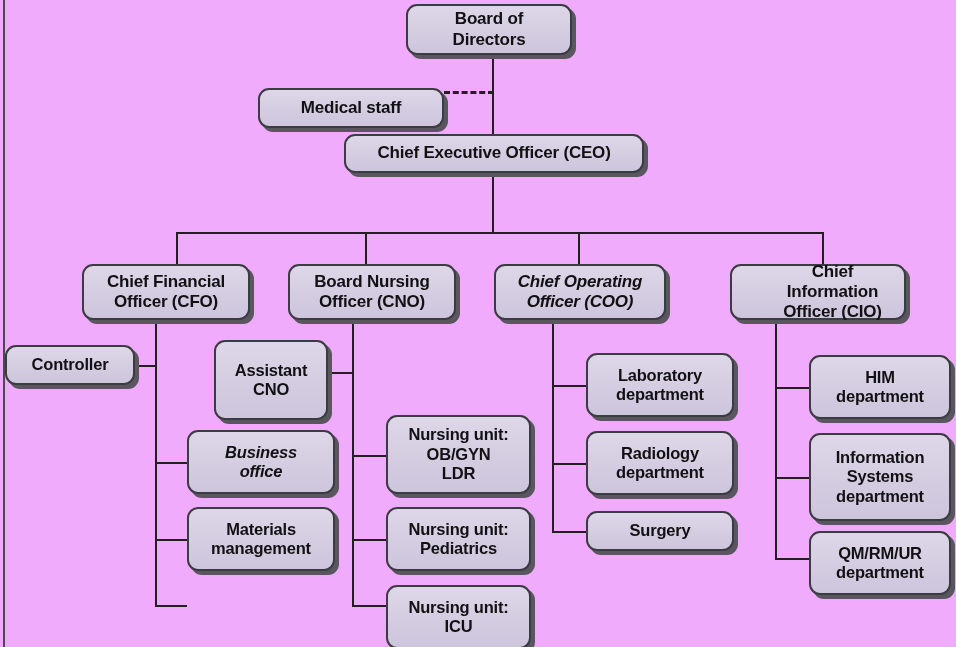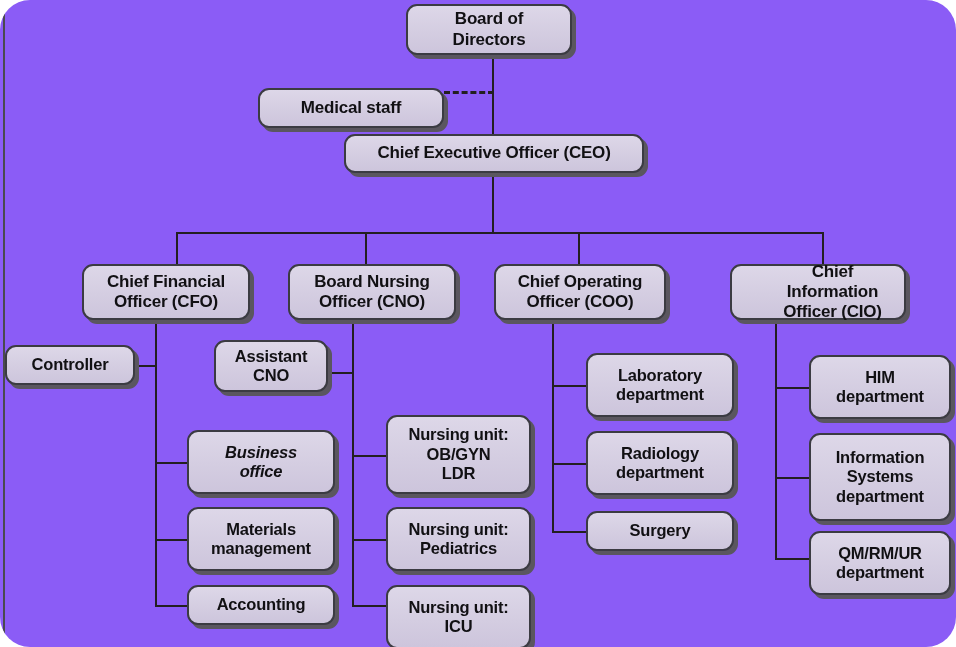--- a/index.html
+++ b/index.html
@@ -4,24 +4,23 @@
 <style>
   html, body {
     margin: 0;
     padding: 0;
     background: #ffffff;
   }
   #canvas {
     position: relative;
     width: 956px;
     height: 647px;
-    background: #8b5cf6;
+    background: #f0abfc;
     overflow: hidden;
     font-family: "Liberation Sans", sans-serif;
-    border-radius: 30px;
   }
   
   .page-rule-left {
     position: absolute;
     left: 3px;
     top: 0;
     width: 2px;
     height: 647px;
     background: #4a4a4f;
   }
@@ -125,21 +124,21 @@
   <div class="node lvl-2" style="left:82px; top:264px; width:168px; height:56px;">
     <span class="label">Chief Financial
 Officer (CFO)</span>
   </div>
 
   <div class="node lvl-2" style="left:288px; top:264px; width:168px; height:56px;">
     <span class="label">Board Nursing
 Officer (CNO)</span>
   </div>
 
-  <div class="node lvl-2" style="left:494px; top:264px; width:172px; height:56px;">
+  <div class="node lvl-2" style="left:494px; top:264px; width:172px; height:56px;font-style:italic;">
     <span class="label">Chief Operating
 Officer (COO)</span>
   </div>
 
   <div class="node lvl-2" style="left:730px; top:264px; width:176px; height:56px;padding-left:29px;">
     <span class="label">Chief Information
 Officer (CIO)</span>
   </div>
 
   <div class="node lvl-3" style="left:5px; top:345px; width:130px; height:40px;">
@@ -149,25 +148,22 @@
   <div class="node lvl-3" style="left:187px; top:430px; width:148px; height:64px;font-style:italic;">
     <span class="label">Business
 office</span>
   </div>
 
   <div class="node lvl-3" style="left:187px; top:507px; width:148px; height:64px;">
     <span class="label">Materials
 management</span>
   </div>
 
-  <div class="node lvl-3" style="left:187px; top:585px; width:148px; height:40px;">
-    <span class="label">Accounting</span>
-  </div>
-
-  <div class="node lvl-3" style="left:214px; top:340px; width:114px; height:52px;">
+
+  <div class="node lvl-3" style="left:214px; top:340px; width:114px; height:80px;">
     <span class="label">Assistant
 CNO</span>
   </div>
 
   <div class="node lvl-3" style="left:386px; top:415px; width:145px; height:79px;">
     <span class="label">Nursing unit:
 OB/GYN
 LDR</span>
   </div>
 

